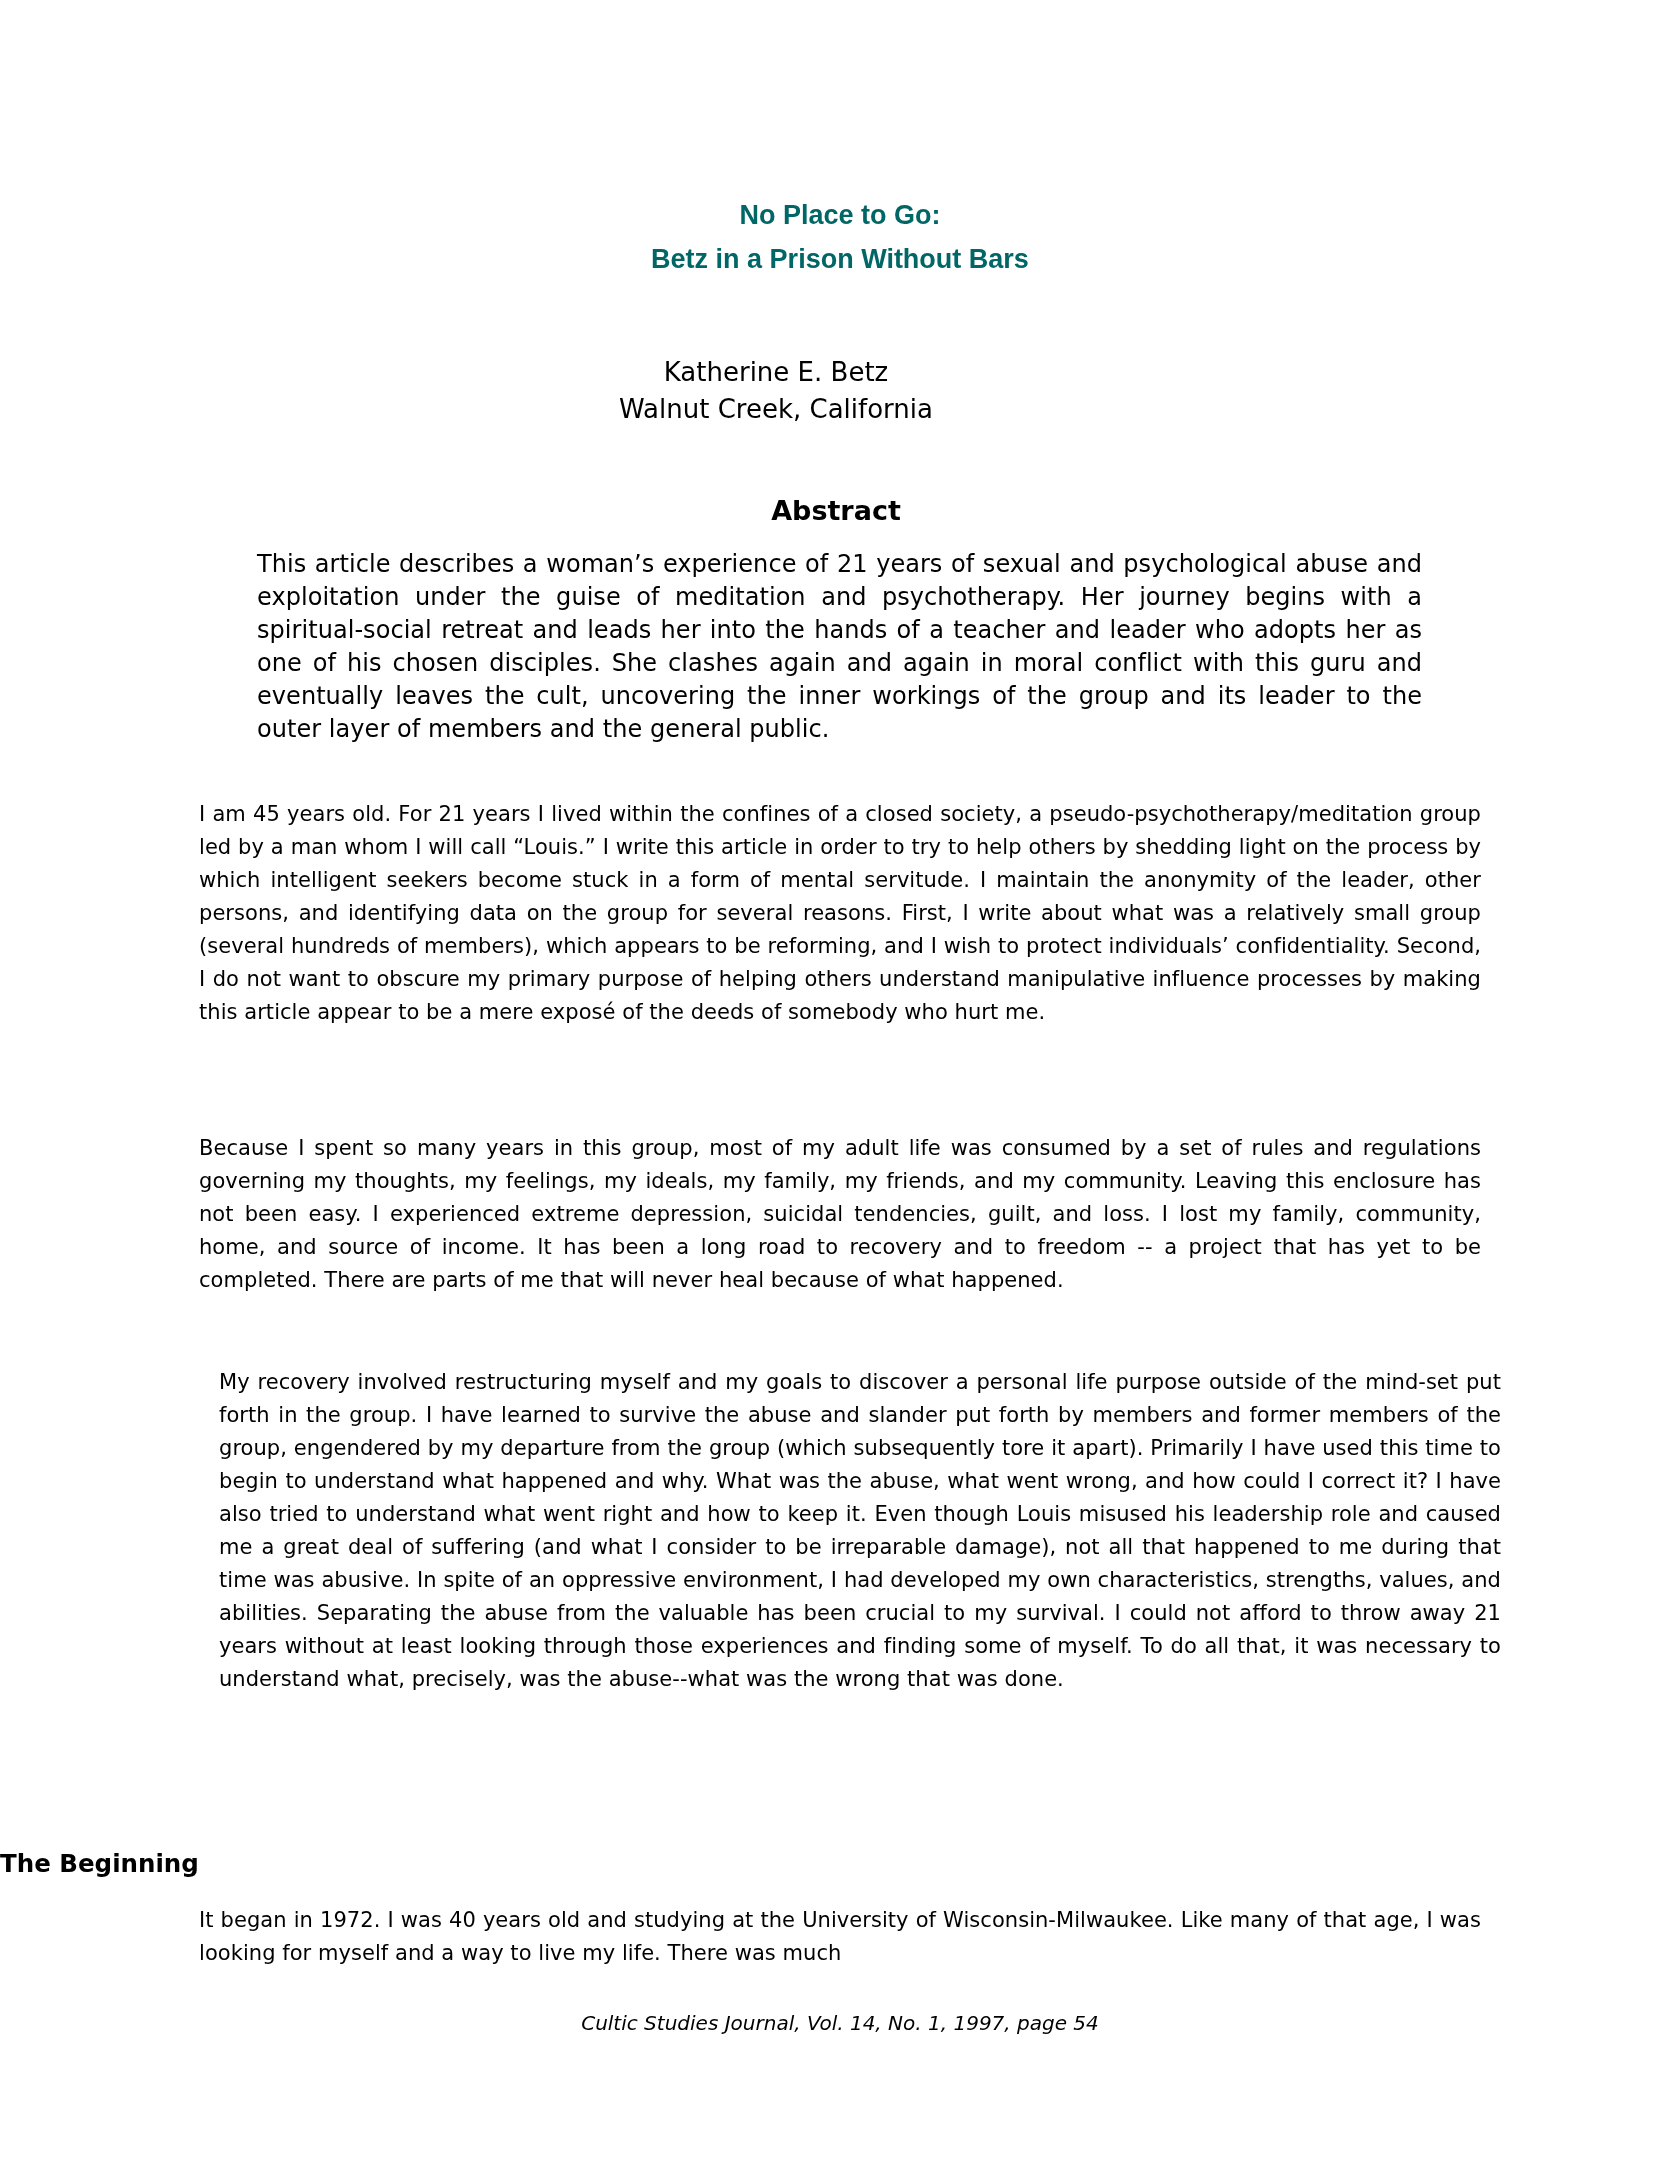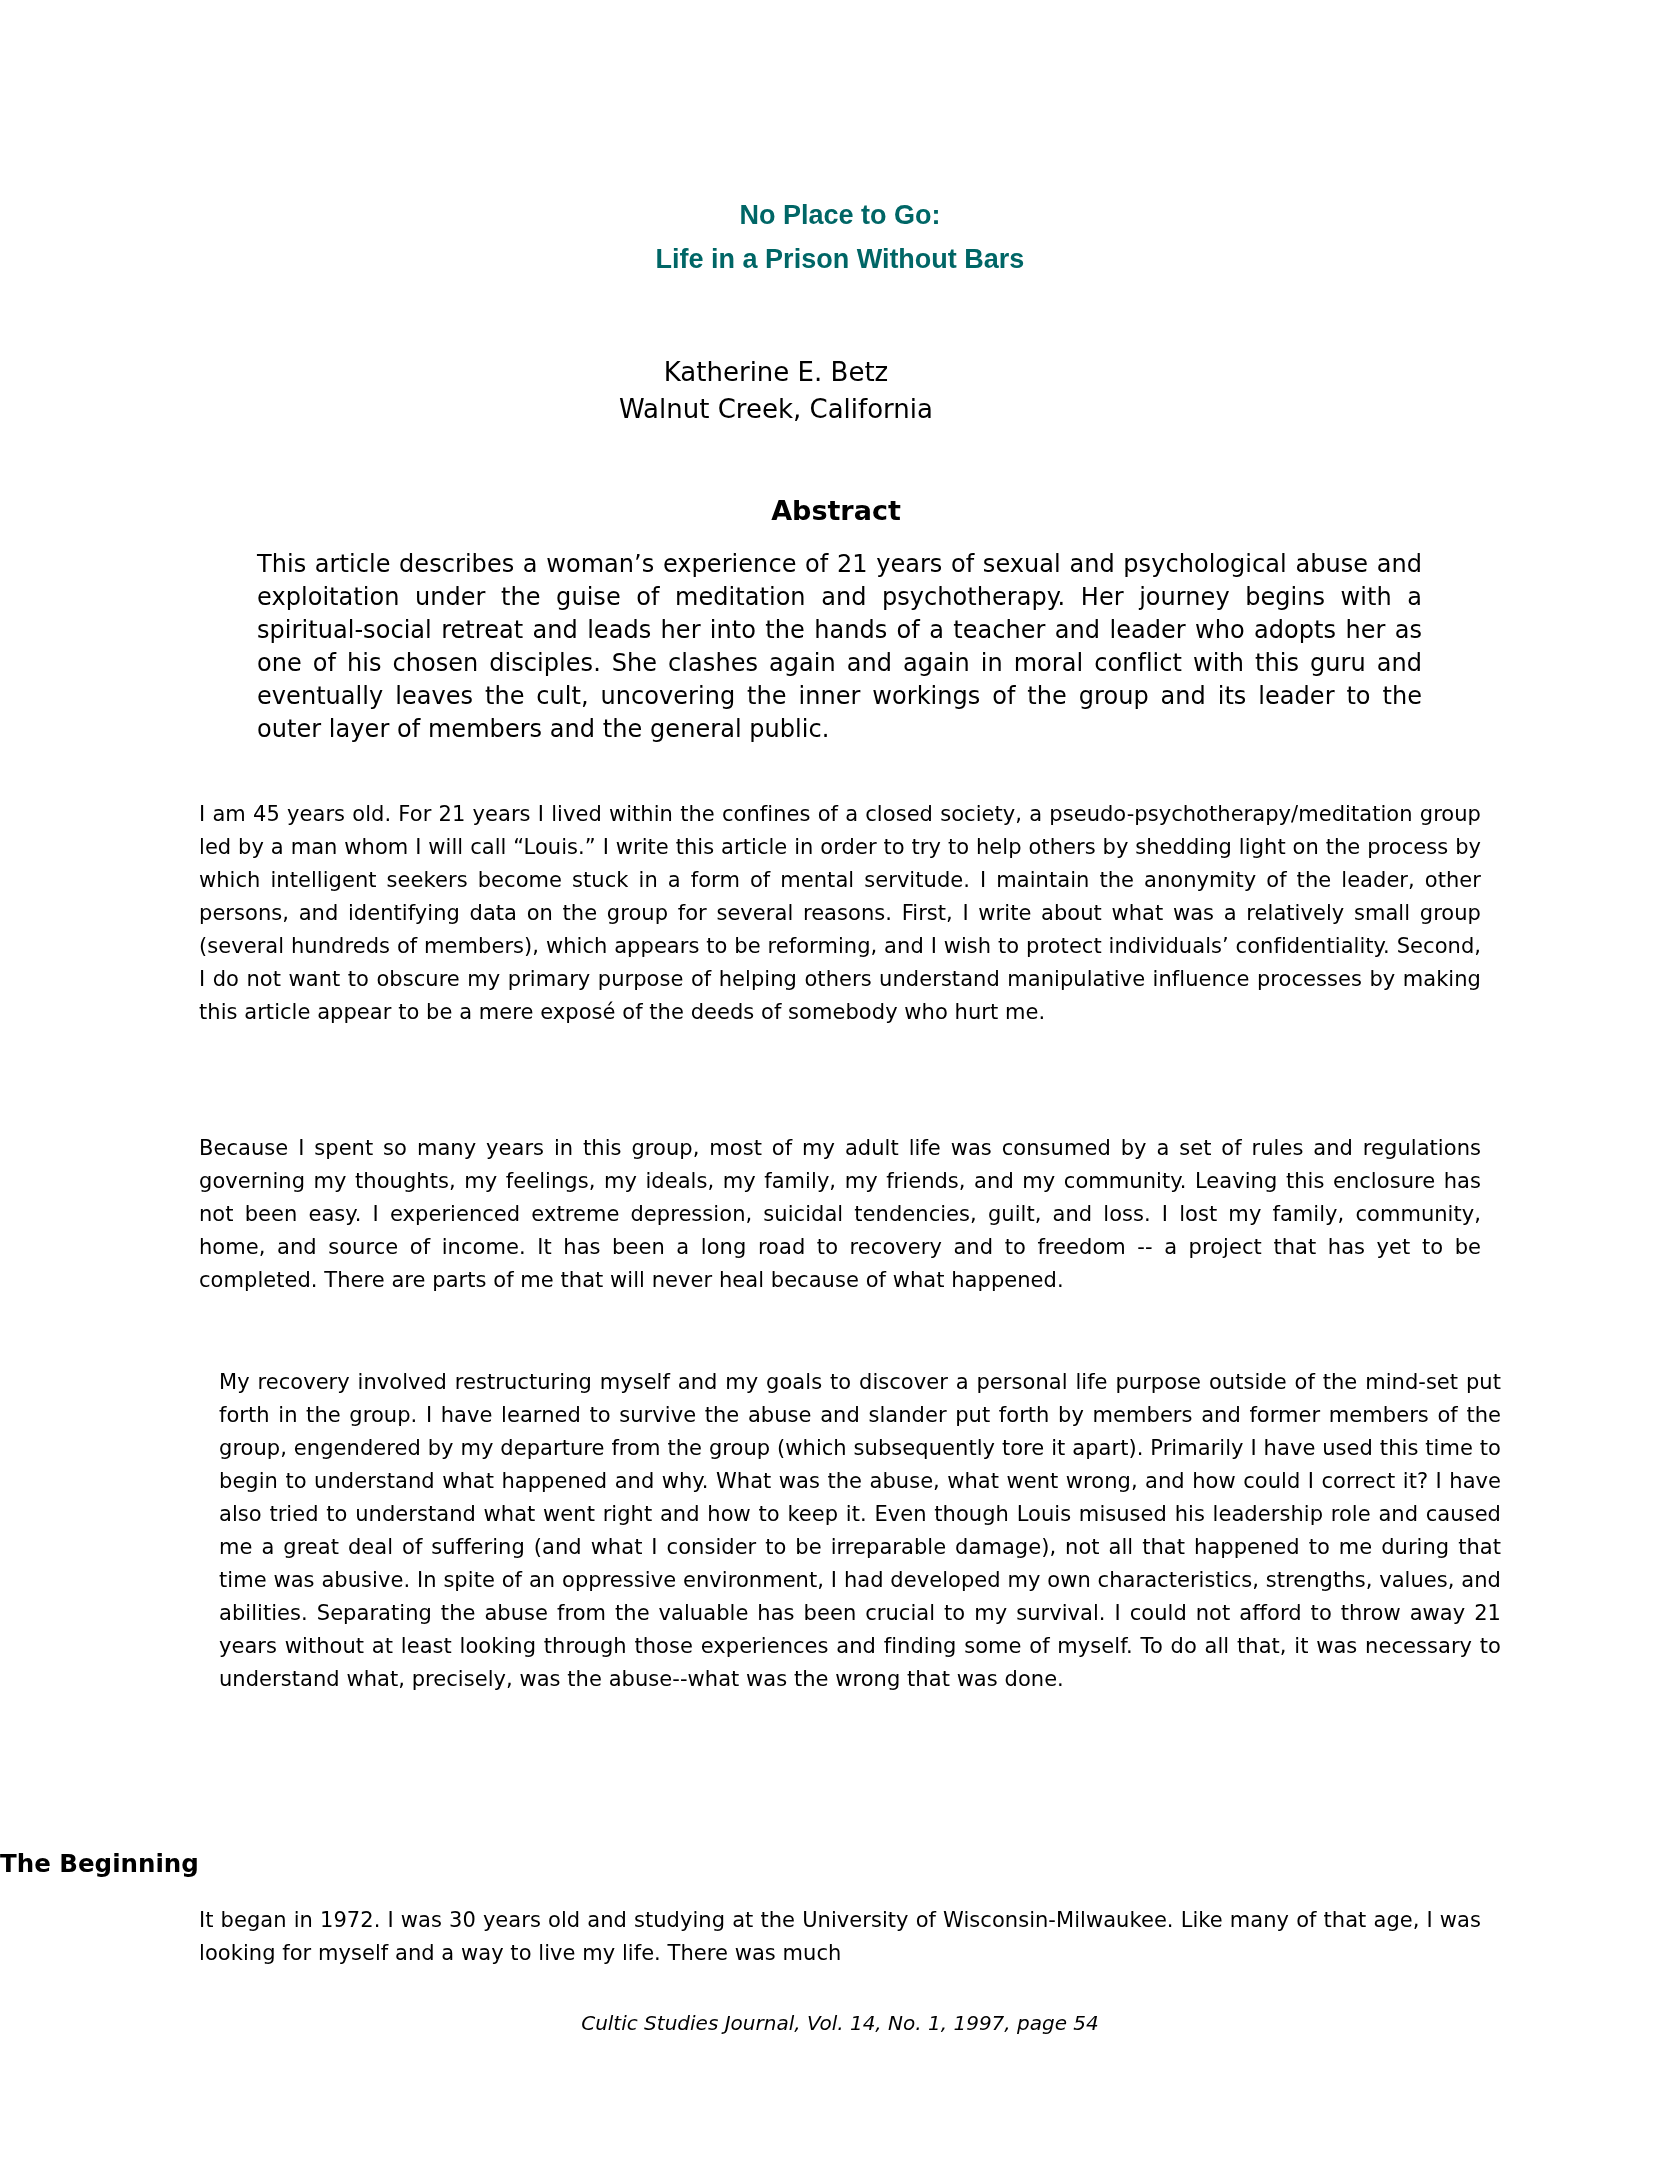--- a/index.html
+++ b/index.html
@@ -95,34 +95,34 @@
       font-style: italic;
       font-size: 20px;
       line-height: 26px;
     }
   </style>
 </head>
 <body>
 
 <h1 class="title" style="color: rgb(0, 102, 102);">
   <div>No Place to Go:</div>
-  <div>Life in a Prison Without Bars</div>
+  <div>Betz in a Prison Without Bars</div>
 </h1>
 
 <div class="author-block">
   <div>Katherine E. Betz</div>
   <div>Walnut Creek, California</div>
 </div>
 
 <h2 class="abstract-heading">Abstract</h2>
 
 <p class="abstract-text">This article describes a woman’s experience of 21 years of sexual and psychological abuse and exploitation under the guise of meditation and psychotherapy. Her journey begins with a spiritual-social retreat and leads her into the hands of a teacher and leader who adopts her as one of his chosen disciples. She clashes again and again in moral conflict with this guru and eventually leaves the cult, uncovering the inner workings of the group and its leader to the outer layer of members and the general public.</p>
 
 <p class="body-text p1">I am 45 years old. For 21 years I lived within the confines of a closed society, a pseudo-psychotherapy/meditation group led by a man whom I will call “Louis.” I write this article in order to try to help others by shedding light on the process by which intelligent seekers become stuck in a form of mental servitude. I maintain the anonymity of the leader, other persons, and identifying data on the group for several reasons. First, I write about what was a relatively small group (several hundreds of members), which appears to be reforming, and I wish to protect individuals’ confidentiality. Second, I do not want to obscure my primary purpose of helping others understand manipulative influence processes by making this article appear to be a mere exposé of the deeds of somebody who hurt me.</p>
 <p class="body-text p2">Because I spent so many years in this group, most of my adult life was consumed by a set of rules and regulations governing my thoughts, my feelings, my ideals, my family, my friends, and my community. Leaving this enclosure has not been easy. I experienced extreme depression, suicidal tendencies, guilt, and loss. I lost my family, community, home, and source of income. It has been a long road to recovery and to freedom -- a project that has yet to be completed. There are parts of me that will never heal because of what happened.</p>
 <p class="body-text p3">My recovery involved restructuring myself and my goals to discover a personal life purpose outside of the mind-set put forth in the group. I have learned to survive the abuse and slander put forth by members and former members of the group, engendered by my departure from the group (which subsequently tore it apart). Primarily I have used this time to begin to understand what happened and why. What was the abuse, what went wrong, and how could I correct it? I have also tried to understand what went right and how to keep it. Even though Louis misused his leadership role and caused me a great deal of suffering (and what I consider to be irreparable damage), not all that happened to me during that time was abusive. In spite of an oppressive environment, I had developed my own characteristics, strengths, values, and abilities. Separating the abuse from the valuable has been crucial to my survival. I could not afford to throw away 21 years without at least looking through those experiences and finding some of myself. To do all that, it was necessary to understand what, precisely, was the abuse--what was the wrong that was done.</p>
 
 <h3 class="section-heading">The Beginning</h3>
 
-<p class="body-text p4">It began in 1972. I was 30 years old and studying at the University of Wisconsin-Milwaukee. Like many of that age, I was looking for myself and a way to live my life. There was much</p>
+<p class="body-text p4">It began in 1972. I was 40 years old and studying at the University of Wisconsin-Milwaukee. Like many of that age, I was looking for myself and a way to live my life. There was much</p>
 
 <div class="footer">Cultic Studies Journal, Vol. 14, No. 1, 1997, page 54</div>
 
 
 </body></html>

